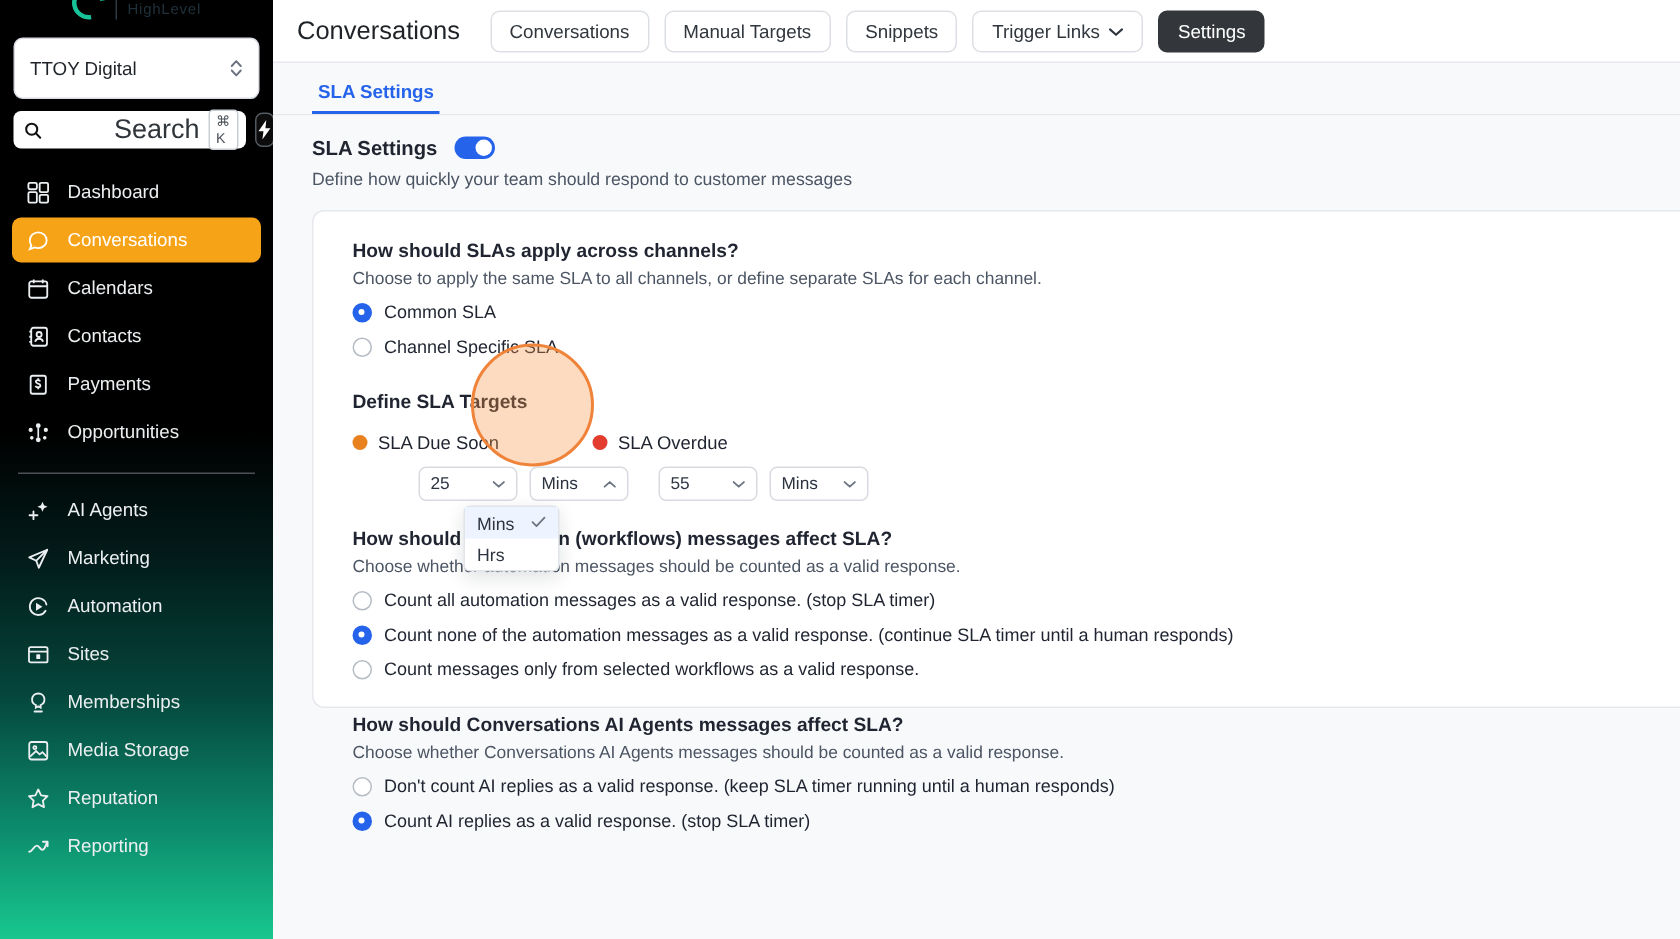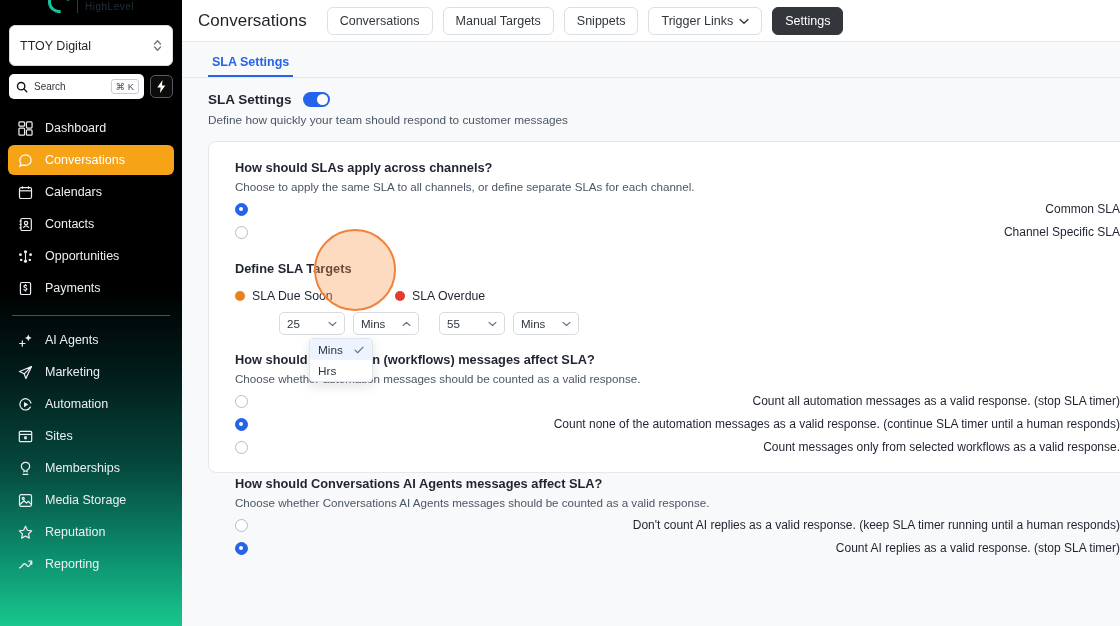--- a/index.html
+++ b/index.html
@@ -51,21 +51,21 @@
 
   .search-row {
     display: flex; align-items: center; gap: 6px;
     margin: 8px 9px 0 9px;
   }
   .search-box {
     flex: 1; height: 25px; background: #fff; border-radius: 5px;
     display: flex; align-items: center; padding: 0 5px 0 7px; gap: 6px;
   }
   .search-box .mag { color: #111; display: flex; }
-  .search-ph { flex: 1; font-size: 10px; color: #30353b; }
+  .search-ph { flex: 1; font-size: 18px; color: #30353b; margin-left: 42px; }
   .kbd {
     font-size: 9.5px; color: #4b5258; border: 1px solid #c9ced4;
     border-radius: 3px; padding: 1px 4px; background: #fff;
   }
   .bolt-btn {
     width: 23px; height: 23px; border-radius: 5px;
     border: 1px solid #555b62; background: #0c0c0c;
     display: flex; align-items: center; justify-content: center;
     color: #fff;
   }
@@ -134,21 +134,21 @@
     border: 1px solid #e6e8eb; border-top-left-radius: 8px;
     border-bottom-left-radius: 8px; border-right: none;
     padding: 18px 0 20px 26px; height: 332px;
   }
 
   .sec-title { font-size: 12.8px; font-weight: bold; color: #1f2430; }
   .sec-sub { font-size: 11.6px; color: #4b5563; margin-top: 5px; }
 
   .radio-row {
     display: flex; align-items: center; gap: 8px; margin-top: 9px;
-    font-size: 12px; color: #1f2430; justify-content: space-between;
+    font-size: 12px; color: #1f2430;
   }
   .radio {
     width: 13px; height: 13px; border-radius: 50%;
     border: 1.5px solid #b6bcc4; background: #fff;
     flex: 0 0 13px; position: relative;
   }
   .radio.on { border-color: #2563eb; background: #2563eb; }
   .radio.on::after {
     content: ""; position: absolute; left: 3.2px; top: 3.2px;
     width: 4.2px; height: 4.2px; border-radius: 50%; background: #fff;
@@ -275,43 +275,43 @@
             <line x1="1.6" y1="4.4" x2="3.6" y2="4.4"></line>
               <line x1="1.6" y1="8" x2="3.6" y2="8"></line>
               <line x1="1.6" y1="11.6" x2="3.6" y2="11.6"></line>
           </svg>
         </span>
         <span>Contacts</span>
       </div>
 
       <div class="nav-item">
         <span class="ico">
+          <svg width="15" height="15" viewBox="0 0 16 16" fill="none" stroke="currentColor" stroke-width="1.3">
+            <rect x="2.6" y="1.6" width="10.8" height="12.8" rx="1.4"></rect>
+            <path d="M9.4 5.6c-.3-.6-1-.9-1.6-.9-.9 0-1.5.5-1.5 1.2 0 1.7 3.2.9 3.2 2.6 0 .8-.7 1.3-1.7 1.3-.8 0-1.5-.4-1.8-1"></path>
+            <line x1="8" y1="3.4" x2="8" y2="4.6"></line>
+              <line x1="8" y1="9.8" x2="8" y2="11.2"></line>
+          </svg>
+        </span>
+        <span>Payments</span>
+      </div>
+
+      <div class="nav-item">
+        <span class="ico">
           <svg width="15" height="15" viewBox="0 0 16 16" fill="currentColor">
             <circle cx="8" cy="3" r="1.7"></circle>
               <circle cx="8" cy="13" r="1.7"></circle>
             <circle cx="2.6" cy="6" r="1.5"></circle>
               <circle cx="13.4" cy="6" r="1.5"></circle>
             <circle cx="3.4" cy="11.6" r="1.3"></circle>
               <circle cx="12.6" cy="11.6" r="1.3"></circle>
             <rect x="7.4" y="4.4" width="1.2" height="7.2"></rect>
           </svg>
         </span>
         <span>Opportunities</span>
-      </div>
-
-      <div class="nav-item">
-        <span class="ico">
-          <svg width="15" height="15" viewBox="0 0 16 16" fill="none" stroke="currentColor" stroke-width="1.3">
-            <rect x="2.6" y="1.6" width="10.8" height="12.8" rx="1.4"></rect>
-            <path d="M9.4 5.6c-.3-.6-1-.9-1.6-.9-.9 0-1.5.5-1.5 1.2 0 1.7 3.2.9 3.2 2.6 0 .8-.7 1.3-1.7 1.3-.8 0-1.5-.4-1.8-1"></path>
-            <line x1="8" y1="3.4" x2="8" y2="4.6"></line>
-              <line x1="8" y1="9.8" x2="8" y2="11.2"></line>
-          </svg>
-        </span>
-        <span>Payments</span>
       </div>
     </div>
 
     <div class="nav-sep"></div>
 
     <div class="nav" style="margin-top:0">
       <div class="nav-item">
         <span class="ico">
           <svg width="15" height="15" viewBox="0 0 16 16" fill="none" stroke="currentColor" stroke-width="1.3" stroke-linecap="round">
             <path d="M4.6 8.4 L4.6 14 M1.8 11.2 L7.4 11.2"></path>

